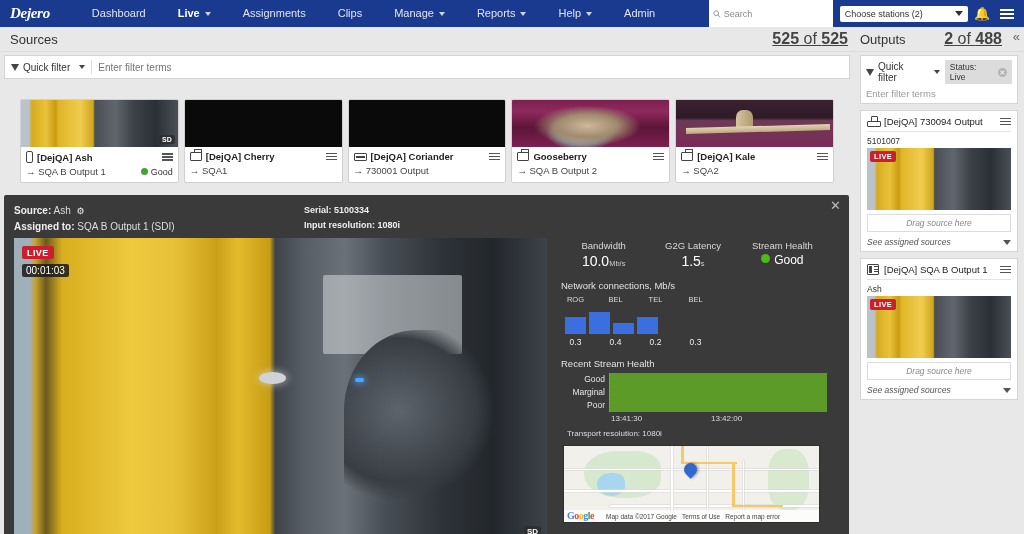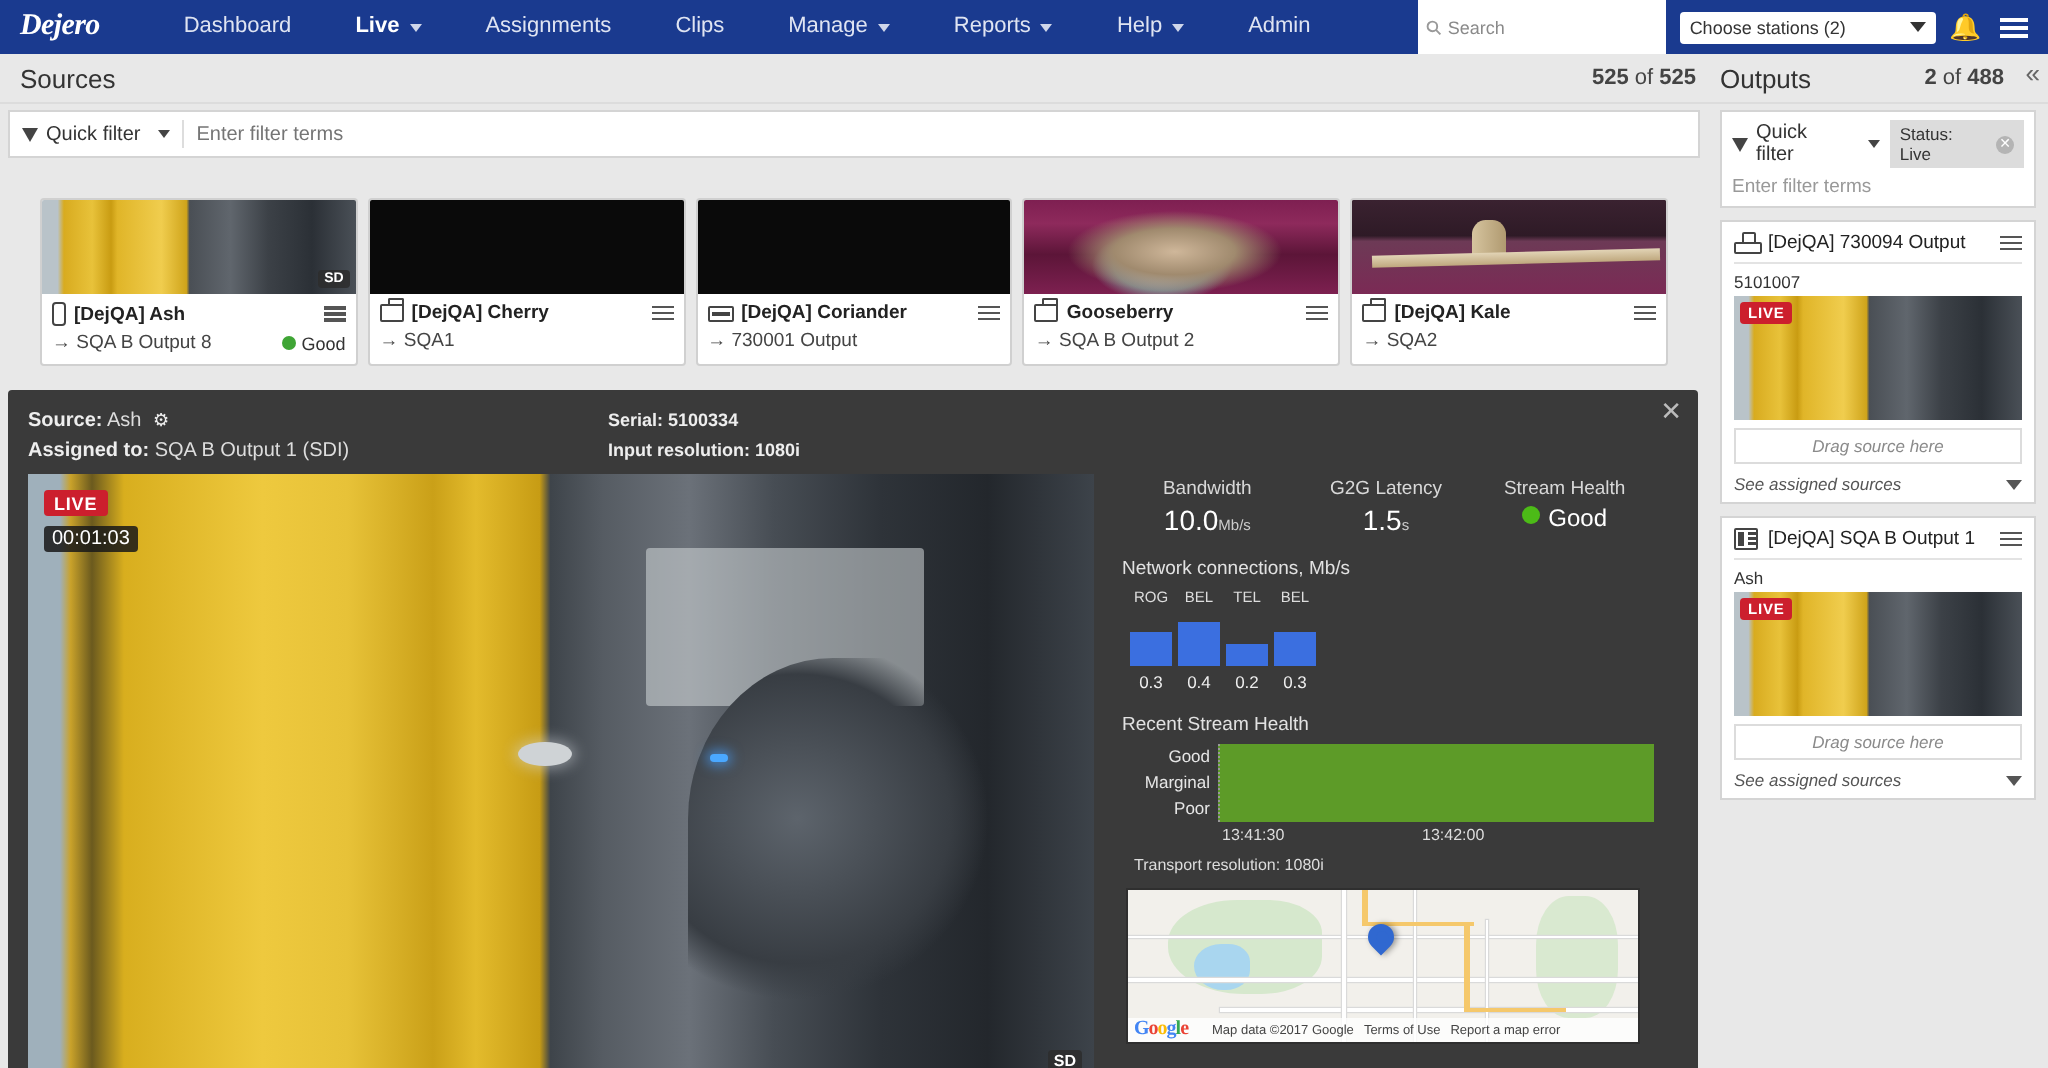--- a/index.html
+++ b/index.html
@@ -56,21 +56,21 @@
   .bell { color: #fff; font-size: 13px; cursor: pointer; line-height: 1; }
   .hamb { display: flex; flex-direction: column; gap: 2px; cursor: pointer; padding: 2px; }
   .hamb i { display: block; width: 14px; height: 2px; background: #fff; }
 
   
   .subheader {
     height: 25px; background: #e8e8e8; display: flex; align-items: center;
     position: relative; border-bottom: 1px solid #dcdcdc;
   }
   .sub-title { font-size: 13px; color: #333; margin-left: 10px; }
-  .sub-count { position: absolute; font-size: 11px; color: #444; }
+  .sub-count { position: absolute; font-size: 16px; color: #444; text-decoration: underline; }
   .sub-count b { font-weight: bold; }
   #src-count { right: 176px; }
   .out-title { position: absolute; left: 860px; font-size: 13px; color: #333; }
   #out-count { right: 22px; }
   .collapse-chev {
     position: absolute; right: 4px; top: 3px;
     font-size: 13px; color: #666; cursor: pointer; line-height: 1;
   }
 
   
@@ -223,21 +223,21 @@
   .stat .v { font-size: 14px; color: #fff; margin-top: 2px; }
   .stat .v small { font-size: 7.5px; color: #ccc; }
   .stat .v .gdot {
     display: inline-block; width: 9px; height: 9px; border-radius: 50%;
     background: #4cbb17; margin-right: 4px; vertical-align: 1px;
   }
   .stat .v.health { font-size: 12px; }
 
   .sect-title { font-size: 9.5px; color: #e2e2e2; margin: 11px 0 4px 2px; }
   .netchart { margin-left: 6px; }
-  .net-labels, .net-vals { display: flex; }
+  .net-labels, .net-vals { display: flex; gap: 16px; }
   .net-labels span, .net-vals span {
     width: 21px; text-align: center; font-size: 7.5px; color: #ddd; margin-right: 3px;
   }
   .net-bars { display: flex; align-items: flex-end; height: 25px; margin: 5px 0 2px 0; }
   .net-bars i { width: 21px; background: #3b6fe0; margin-right: 3px; display: block; }
   .net-vals span { font-size: 8.5px; color: #eee; margin-top: 1px; }
 
   .health-chart { display: flex; margin-left: 2px; }
   .hc-axis { width: 48px; text-align: right; padding-right: 4px; }
   .hc-axis div { font-size: 8.5px; color: #e6e6e6; line-height: 13px; }
@@ -436,21 +436,21 @@
           <div class="card-row1">
             <span class="ic ic-phone"></span>
             <span class="card-title">[DejQA] Ash</span>
             <span class="burger">
                 <i></i>
                 <i></i>
                 <i></i>
               </span>
           </div>
           <div class="card-row2">
-            <span class="card-out">→ SQA B Output 8</span>
+            <span class="card-out">→ SQA B Output 1</span>
             <span class="status">
               <span class="dot"></span>
               <span>Good</span>
             </span>
           </div>
         </div>
       </div>
 
       <div class="card">
         <div class="thumb">

